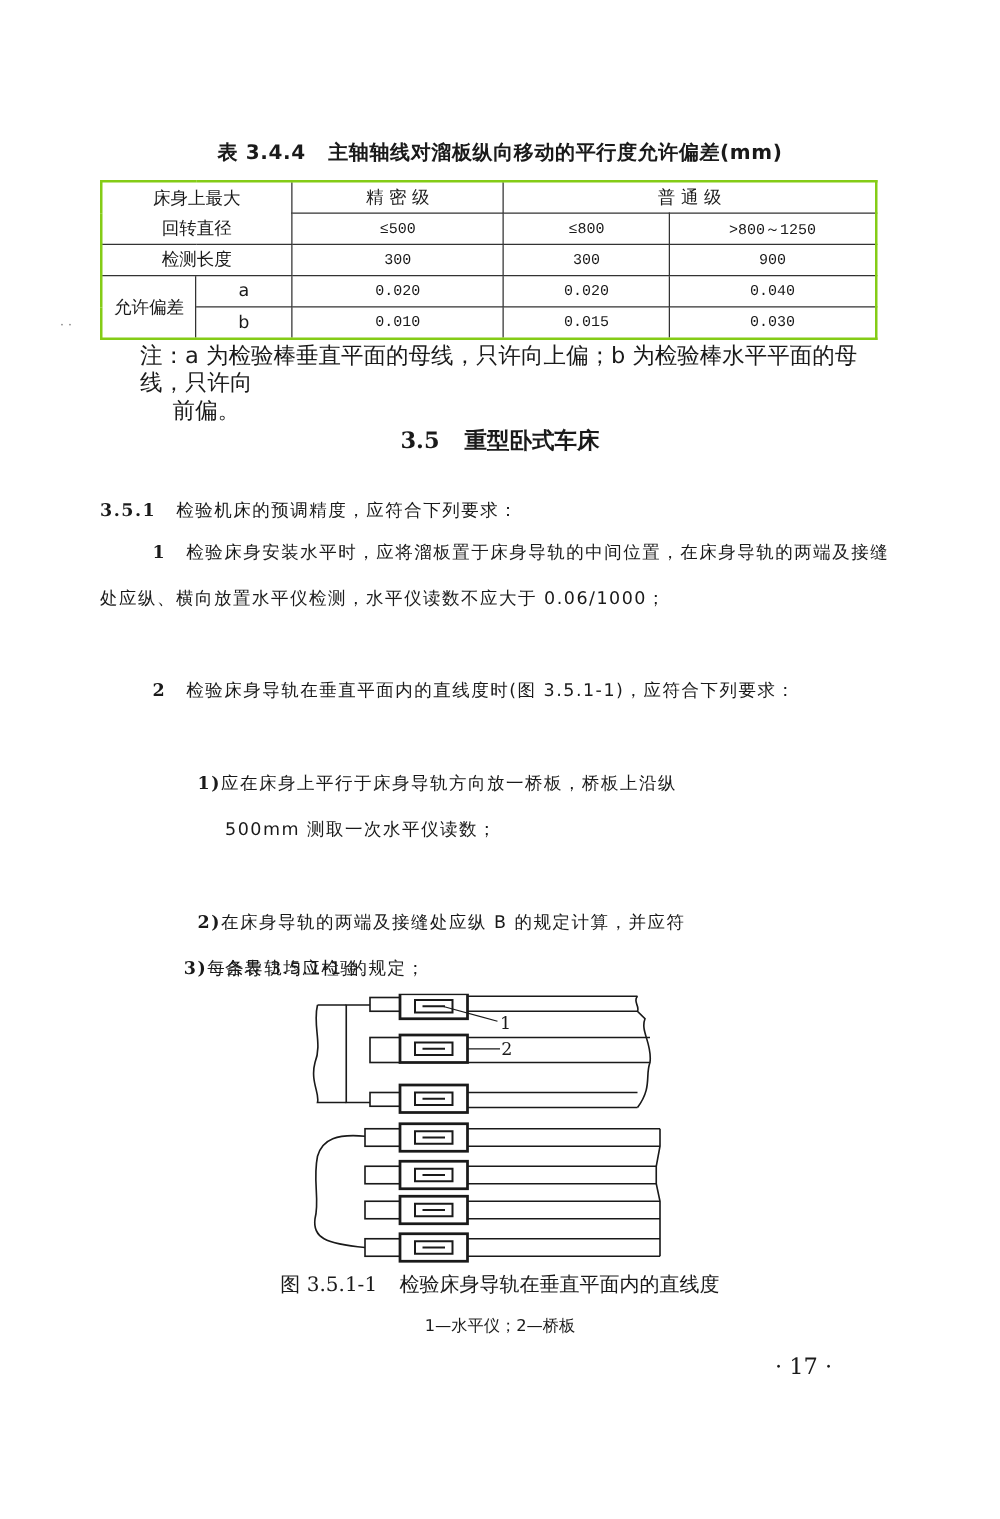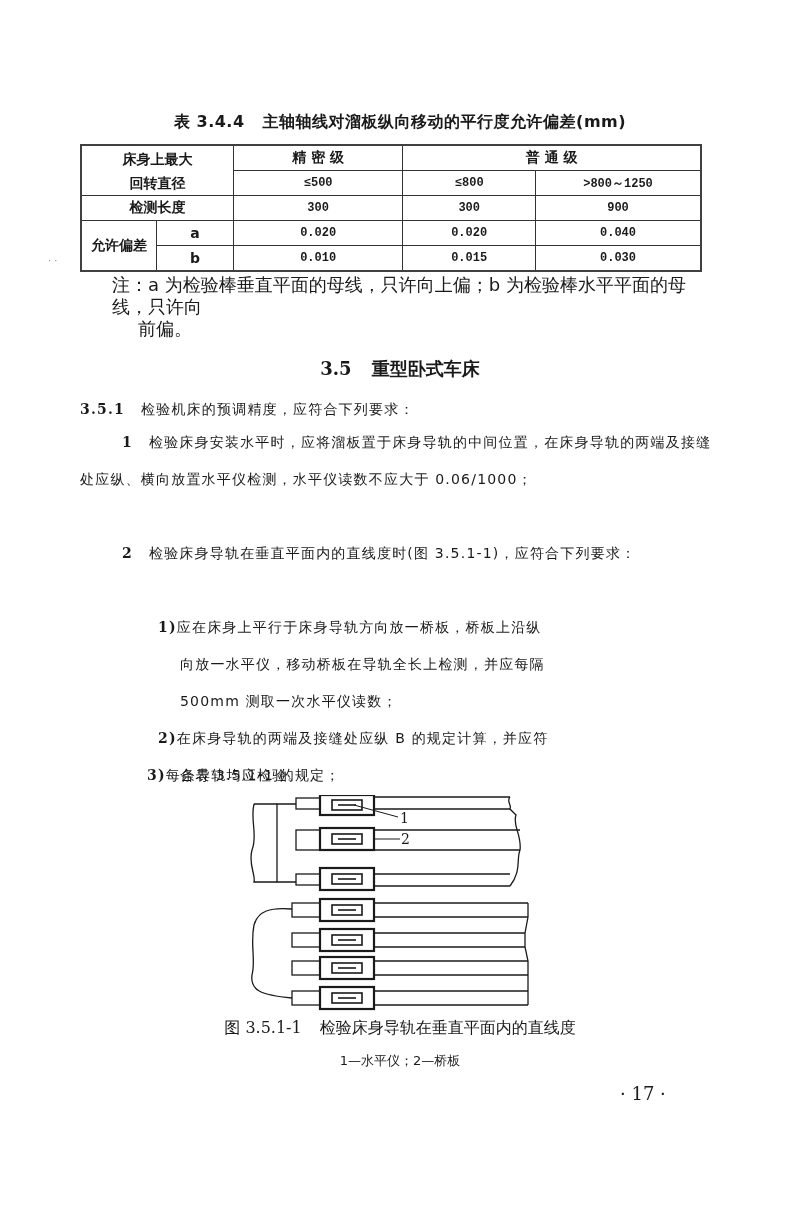--- a/index.html
+++ b/index.html
@@ -11,37 +11,35 @@
   .abs { position: absolute; }
   .table-title {
     left: 0; width: 800px; top: 112px; text-align: center;
     font-family: "DejaVu Sans", "Liberation Sans", sans-serif; font-weight: bold;
     font-size: 16px; letter-spacing: 0.5px;
   }
   .table-title .num { margin-right: 18px; }
   table.spec {
     position: absolute; left: 80px; top: 144px; width: 622px;
     border-collapse: collapse; font-size: 14px;
-    border: 2px solid #404040;
-    font-weight: bold;
+    border: 2px solid #84cc16;
   }
   table.spec td {
     border: 1px solid #333; text-align: center; padding: 0; height: 24px;
     font-family: "DejaVu Sans", "Liberation Sans", sans-serif;
   }
   table.spec td.num { font-family: "Liberation Mono", "DejaVu Sans Mono", monospace; font-size: 12px; }
   .note {
     left: 112px; top: 274px; width: 600px; font-size: 18px; line-height: 22px;
     font-family: "DejaVu Sans", "Liberation Sans", sans-serif;
   }
   .note .indent { padding-left: 26px; display: block; }
   .section-heading {
     left: 0; width: 800px; top: 340px; text-align: center; font-size: 18px; font-weight: bold;
     font-family: "DejaVu Sans", "Liberation Sans", sans-serif;
-    margin-top: 17px;
   }
   .section-heading .num { font-family: "DejaVu Serif", serif; margin-right: 20px; }
   .para {
     font-size: 14px; line-height: 37px; letter-spacing: 1.2px;
     font-family: "DejaVu Sans", "Liberation Sans", sans-serif;
   }
   .para .bnum { font-family: "DejaVu Serif", serif; font-weight: bold; margin-right: 16px; }
   .clause { left: 80px; top: 391px; width: 640px; }
   .item1 { left: 80px; top: 424px; width: 640px; text-indent: 42px; }
   .item2 { left: 80px; top: 535px; width: 640px; text-indent: 42px; }
@@ -135,21 +133,20 @@
 <div class="abs para item1">
   <span class="bnum">1</span><span>检验床身安装水平时，应将溜板置于床身导轨的中间位置，在床身导轨的两端及接缝处应纵、横向放置水平仪检测，水平仪读数不应大于 0.06/1000；</span>
 </div>
 
 <div class="abs para item2">
   <span class="bnum">2</span><span>检验床身导轨在垂直平面内的直线度时(图 3.5.1-1)，应符合下列要求：</span>
 </div>
 
 <div class="abs para sub sub1">
   <span class="lbl">1)</span><span>应在床身上平行于床身导轨方向放一桥板，桥板上沿纵</span>
-  <span class="sub-cont">向放一水平仪，移动桥板在导轨全长上检测，并应每隔</span>
   <span class="sub-cont">500mm 测取一次水平仪读数；</span>
 </div>
 
 <div class="abs para sub sub2">
   <span class="lbl">2)</span><span>在床身导轨的两端及接缝处应纵 B 的规定计算，并应符</span>
   <span class="sub-cont">合表 3.5.1-1 的规定；</span>
 </div>
 
 <div class="abs para sub sub3">
   <span class="lbl">3)</span><span>每条导轨均应检验。</span>

